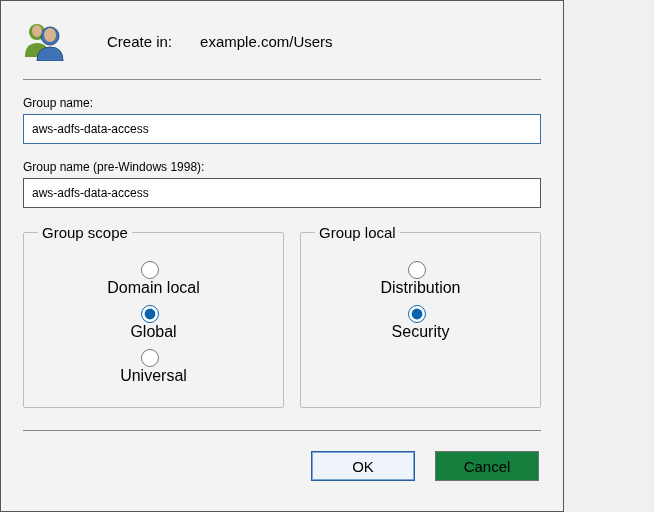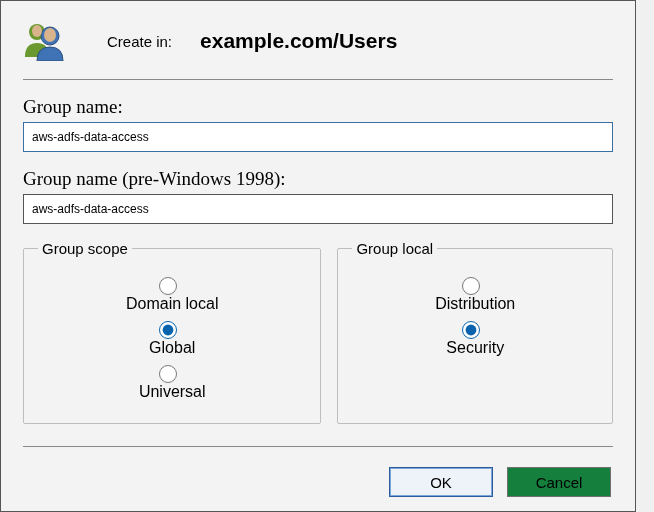--- a/index.html
+++ b/index.html
@@ -5,59 +5,58 @@
   * { box-sizing: border-box; }
   html, body {
     margin: 0; padding: 0;
     width: 654px; height: 512px;
     font-family: "Segoe UI", Tahoma, sans-serif;
     font-size: 15px;
     background: #f0f0f0;
     color: #000;
   }
   .dialog {
-    width: 636px; height: 512px;
+    width: 564px; height: 512px;
     background: #f3f3f3;
     border: 1px solid #555;
     padding: 0 22px;
     position: relative;
   }
   .header-row {
     display: flex;
     align-items: center;
     padding: 20px 0 18px 0;
   }
   .icon-wrap {
     width: 44px; height: 40px;
     margin-right: 40px;
     position: relative;
   }
   .create-in-label {
     font-size: 15px;
     margin-right: 28px;
   }
   .create-in-path {
-    font-size: 21px;
-    font-weight: 700;
+    font-size: 15px;
+    font-weight: 400;
   }
   hr.sep {
     border: none;
     border-top: 1px solid #888;
     margin: 0 0 16px 0;
   }
   hr.sep2 {
     border: none;
     border-top: 1px solid #888;
     margin: 22px 0 16px 0;
   }
   .field-label {
-    font-size: 19px;
+    font-size: 12px;
     margin-bottom: 4px;
     display: block;
-    font-family: Liberation Serif, serif;
   }
   input.text {
     width: 100%;
     height: 30px;
     font-size: 12px;
     padding: 2px 8px;
     background: #fff;
     border: 1px solid #3a6ea5;
     outline: none;
     font-family: inherit;
@@ -91,21 +90,21 @@
     flex-direction: column;
   }
   .radio-row input[type=radio] {
     width: 18px; height: 18px;
     margin: 0 10px 0 2px;
     accent-color: #0a64ad;
   }
   .button-row {
     display: flex;
     justify-content: flex-end;
-    gap: 14px;
+    gap: 20px;
     padding: 4px 2px 0 0;
   }
   button.dlg {
     width: 104px;
     height: 30px;
     font-size: 15px;
     font-family: inherit;
     background: #15803d;
     border: 1px solid #707070;
     cursor: pointer;

